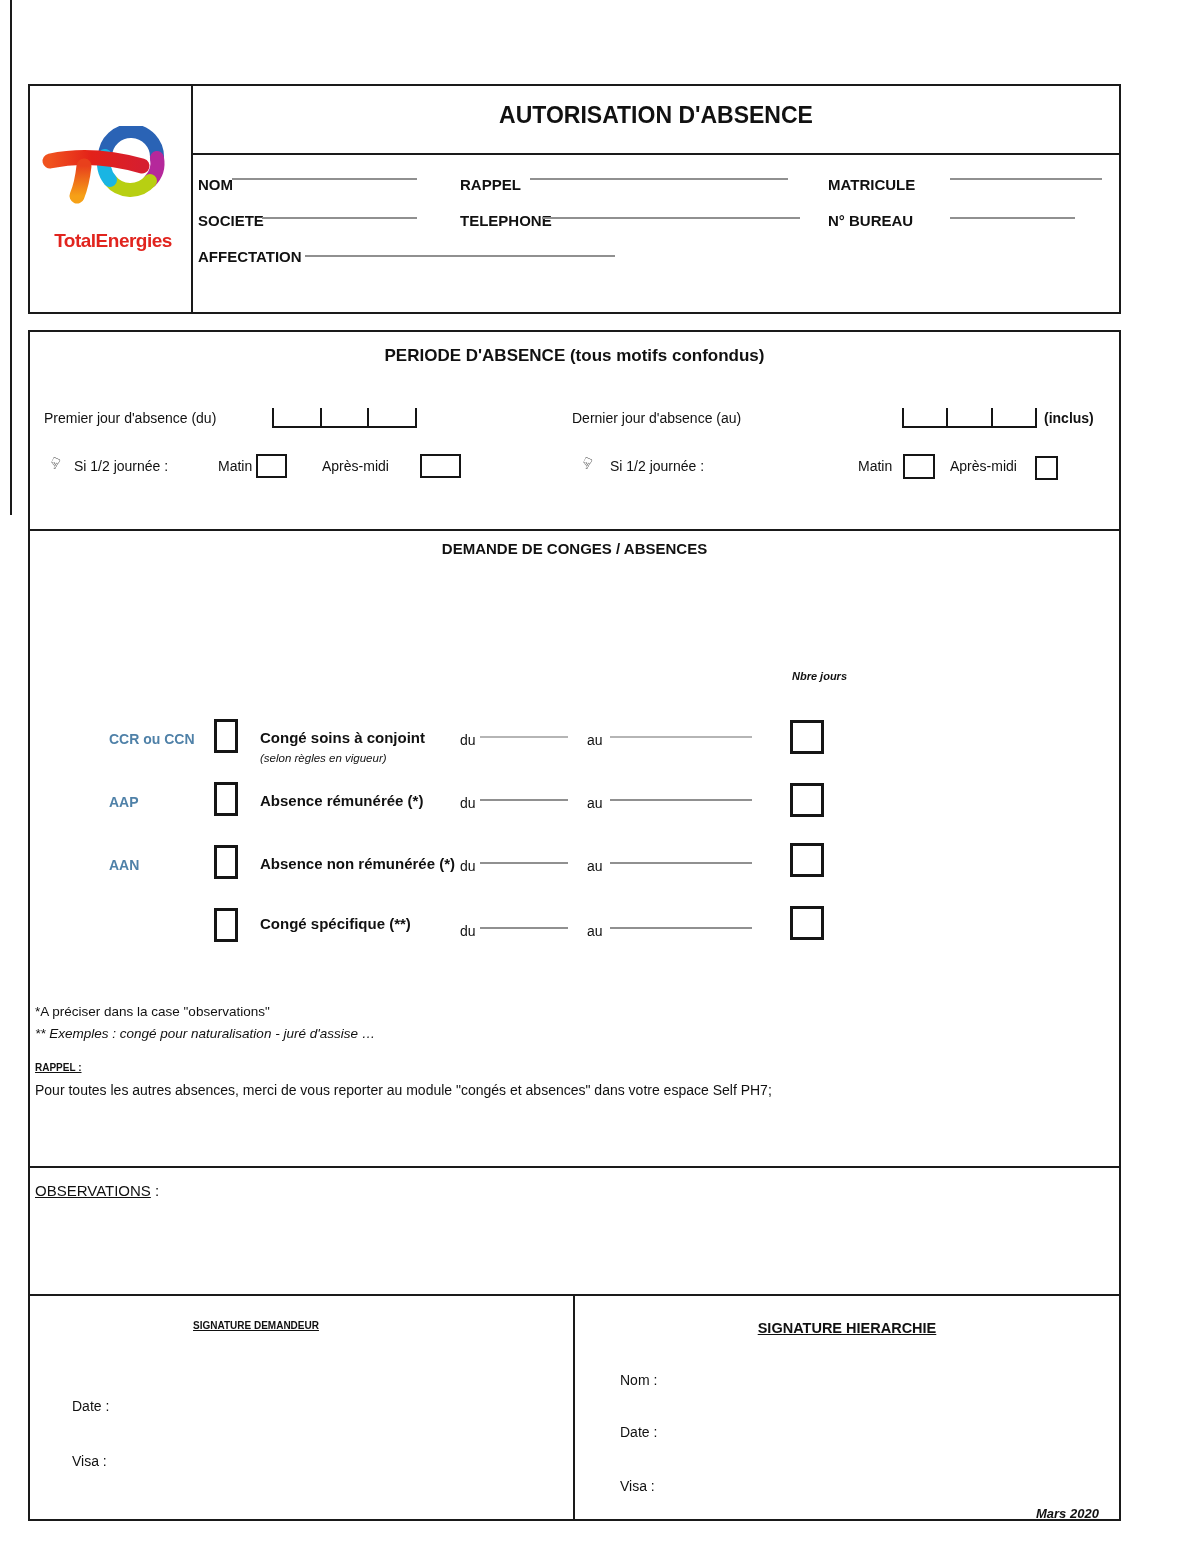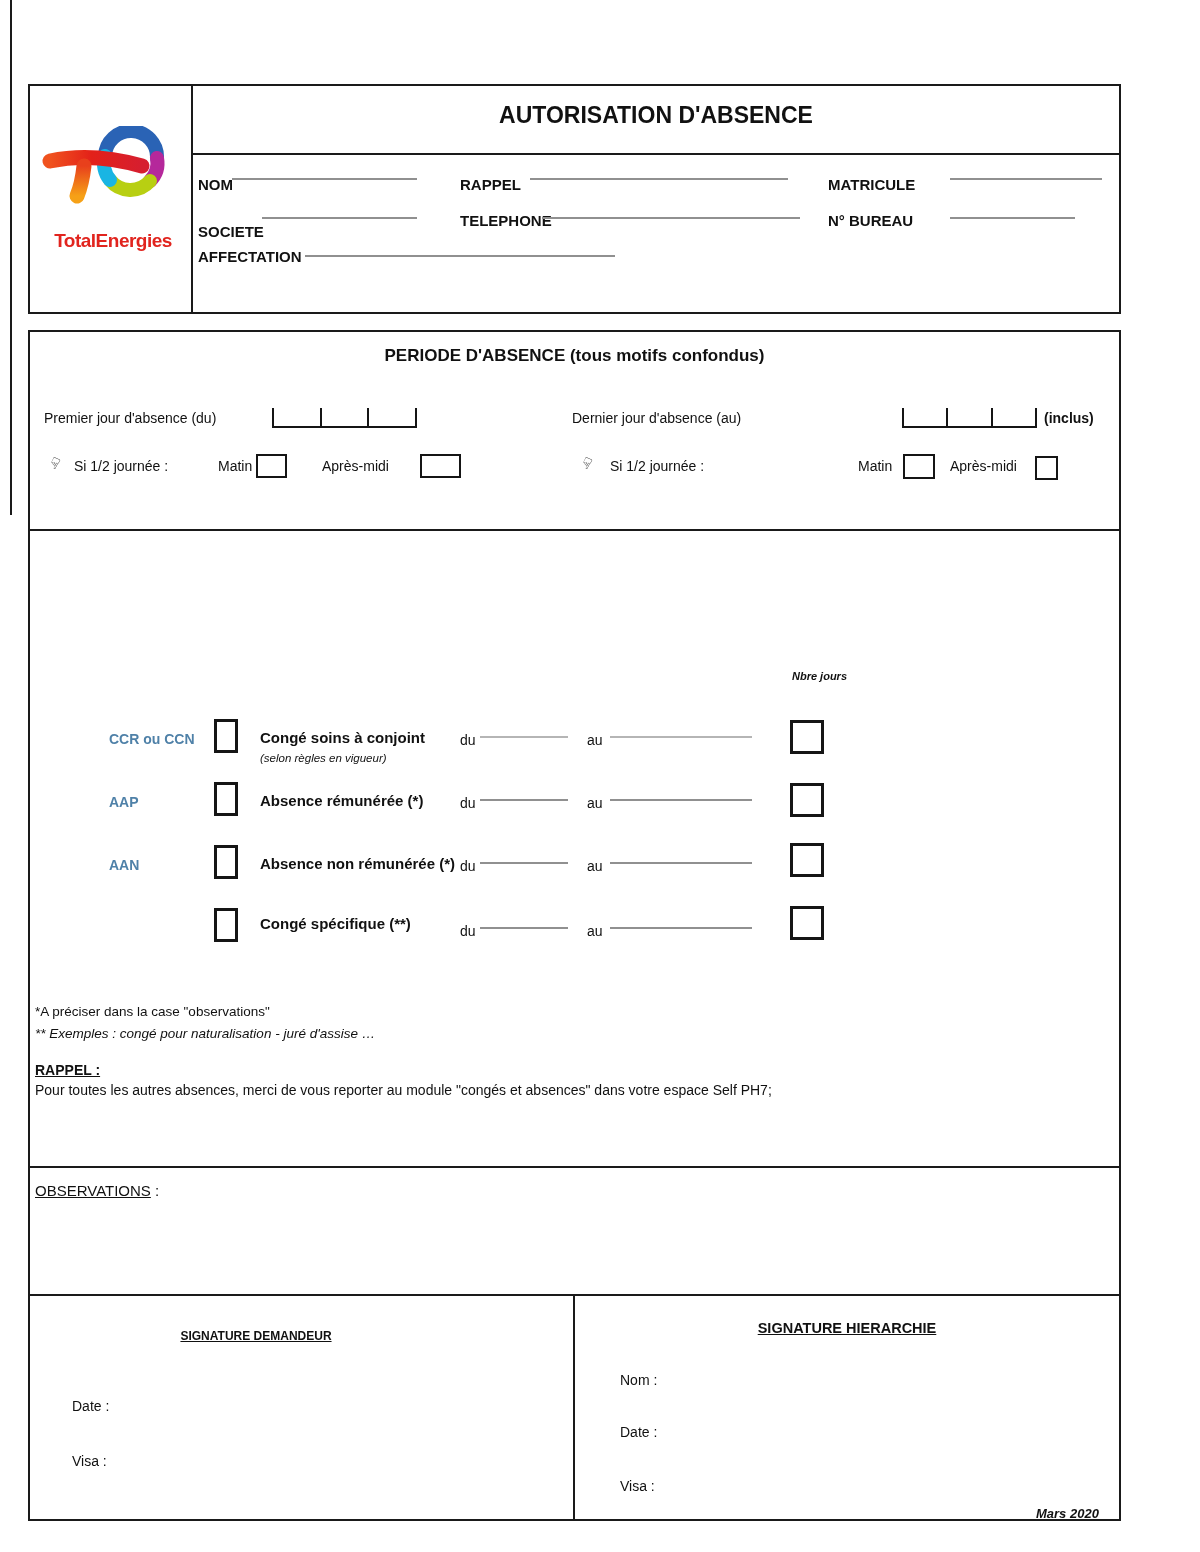--- a/index.html
+++ b/index.html
@@ -65,21 +65,21 @@
 
     <div class="abs ctr" style="left:163px;top:16px;width:926px;font-size:23px;font-weight:bold;">AUTORISATION D'ABSENCE</div>
 
     <div class="abs blb" style="left:168px;top:90px;">NOM</div>
     <div class="uline" style="left:202px;top:92px;width:185px;"></div>
     <div class="abs blb" style="left:430px;top:90px;">RAPPEL</div>
     <div class="uline" style="left:500px;top:92px;width:258px;"></div>
     <div class="abs blb" style="left:798px;top:90px;">MATRICULE</div>
     <div class="uline" style="left:920px;top:92px;width:152px;"></div>
 
-    <div class="abs blb" style="left:168px;top:126px;margin-top:11px;">SOCIETE</div>
+    <div class="abs blb" style="left:168px;top:126px;">SOCIETE</div>
     <div class="uline" style="left:232px;top:131px;width:155px;"></div>
     <div class="abs blb" style="left:430px;top:126px;">TELEPHONE</div>
     <div class="uline" style="left:512px;top:131px;width:258px;"></div>
     <div class="abs blb" style="left:798px;top:126px;">N° BUREAU</div>
     <div class="uline" style="left:920px;top:131px;width:125px;"></div>
 
     <div class="abs blb" style="left:168px;top:162px;">AFFECTATION</div>
     <div class="uline" style="left:275px;top:169px;width:310px;"></div>
   </div>
 
@@ -110,20 +110,21 @@
 
     <span class="abs hand" style="left:550px;top:122px;">☞</span>
     <div class="abs lbl" style="left:580px;top:126px;">Si 1/2 journée :</div>
     <div class="abs lbl" style="left:828px;top:126px;">Matin</div>
     <div class="cbx" style="left:873px;top:122px;width:28px;height:21px;"></div>
     <div class="abs lbl" style="left:920px;top:126px;">Après-midi</div>
     <div class="cbx" style="left:1005px;top:124px;width:19px;height:20px;"></div>
   </div>
 
   <div class="sec" style="left:28px;top:529px;width:1089px;height:637px;">
+    <div class="abs ctr" style="left:0;top:9px;width:100%;font-size:15px;font-weight:bold;">DEMANDE DE CONGES / ABSENCES</div>
 
     <div class="abs it" style="left:762px;top:139px;font-size:11px;font-weight:bold;">Nbre jours</div>
 
     <div class="abs code" style="left:79px;top:200px;color:#4f81a8;">CCR ou CCN</div>
     <div class="cbx2" style="left:184px;top:188px;width:18px;height:28px;"></div>
     <div class="abs blb" style="left:230px;top:198px;">Congé soins à conjoint</div>
     <div class="abs it" style="left:230px;top:221px;font-size:11.5px;">(selon règles en vigueur)</div>
     <div class="abs lbl" style="left:430px;top:201px;">du</div>
     <div class="uline lt" style="left:450px;top:205px;width:88px;"></div>
     <div class="abs lbl" style="left:557px;top:201px;">au</div>
@@ -151,35 +152,35 @@
     <div class="cbx2" style="left:184px;top:377px;width:18px;height:28px;"></div>
     <div class="abs blb" style="left:230px;top:384px;">Congé spécifique (**)</div>
     <div class="abs lbl" style="left:430px;top:392px;">du</div>
     <div class="uline" style="left:450px;top:396px;width:88px;"></div>
     <div class="abs lbl" style="left:557px;top:392px;">au</div>
     <div class="uline" style="left:580px;top:396px;width:142px;"></div>
     <div class="cbx2" style="left:760px;top:375px;width:28px;height:28px;"></div>
 
     <div class="abs" style="left:5px;top:473px;font-size:13.5px;">*A préciser dans la case "observations"</div>
     <div class="abs it" style="left:5px;top:495px;font-size:13.5px;">** Exemples : congé pour naturalisation - juré d'assise …</div>
-    <div class="abs u" style="left:5px;top:531px;font-size:14px;font-weight:bold;">RAPPEL :</div>
+    <div class="abs u" style="left:5px;top:531px;font-size:10px;font-weight:bold;">RAPPEL :</div>
     <div class="abs" style="left:5px;top:551px;font-size:14px;">Pour toutes les autres absences, merci de vous reporter au module "congés et absences" dans votre espace Self PH7;</div>
   </div>
 
   <div class="sec" style="left:28px;top:1166px;width:1089px;height:128px;">
     <div class="abs" style="left:5px;top:14px;font-size:15px;font-weight:normal;">
       <span class="u">OBSERVATIONS</span><span> :</span>
     </div>
     <div class="abs" style="left:5px;top:40px;width:1075px;height:80px;"></div>
   </div>
 
   <div class="sec" style="left:28px;top:1294px;width:1089px;height:223px;">
     <div class="vline" style="left:543px;top:0;width:2px;height:100%;"></div>
 
-    <div class="abs ctr u" style="left:0;top:24px;width:452px;font-size:12px;font-weight:bold;margin-top:9px;">SIGNATURE DEMANDEUR</div>
+    <div class="abs ctr u" style="left:0;top:24px;width:452px;font-size:10px;font-weight:bold;">SIGNATURE DEMANDEUR</div>
     <div class="abs lbl" style="left:42px;top:102px;">Date :</div>
     <div class="abs lbl" style="left:42px;top:157px;">Visa :</div>
     <div class="abs" style="left:130px;top:95px;width:380px;height:110px;"></div>
 
     <div class="abs ctr u" style="left:545px;top:24px;width:544px;font-size:14.5px;font-weight:bold;">SIGNATURE HIERARCHIE</div>
     <div class="abs lbl" style="left:590px;top:76px;">Nom :</div>
     <div class="abs lbl" style="left:590px;top:128px;">Date :</div>
     <div class="abs lbl" style="left:590px;top:182px;">Visa :</div>
     <div class="abs" style="left:660px;top:70px;width:400px;height:140px;"></div>
   </div>

